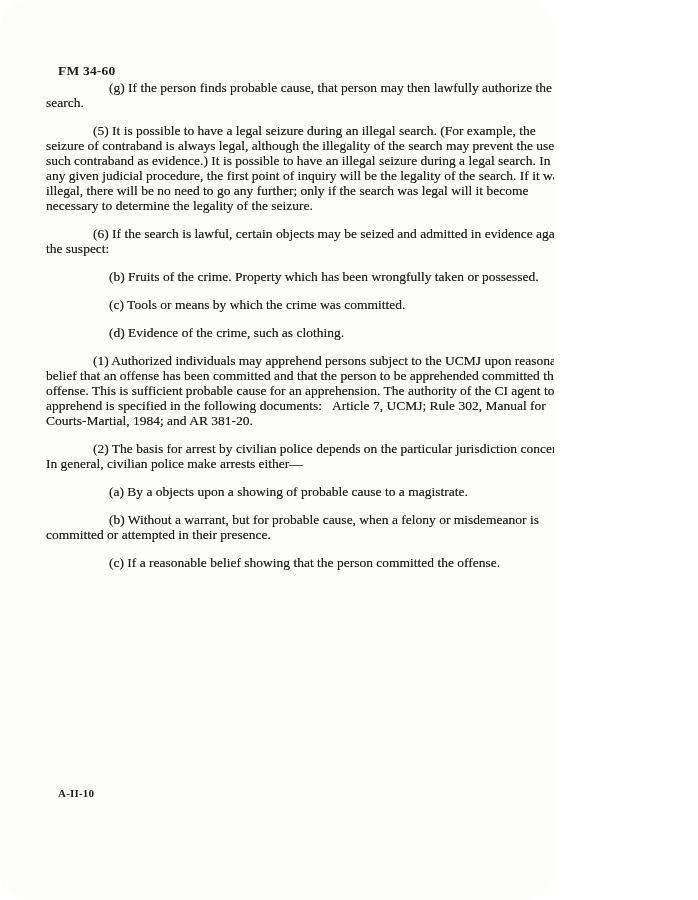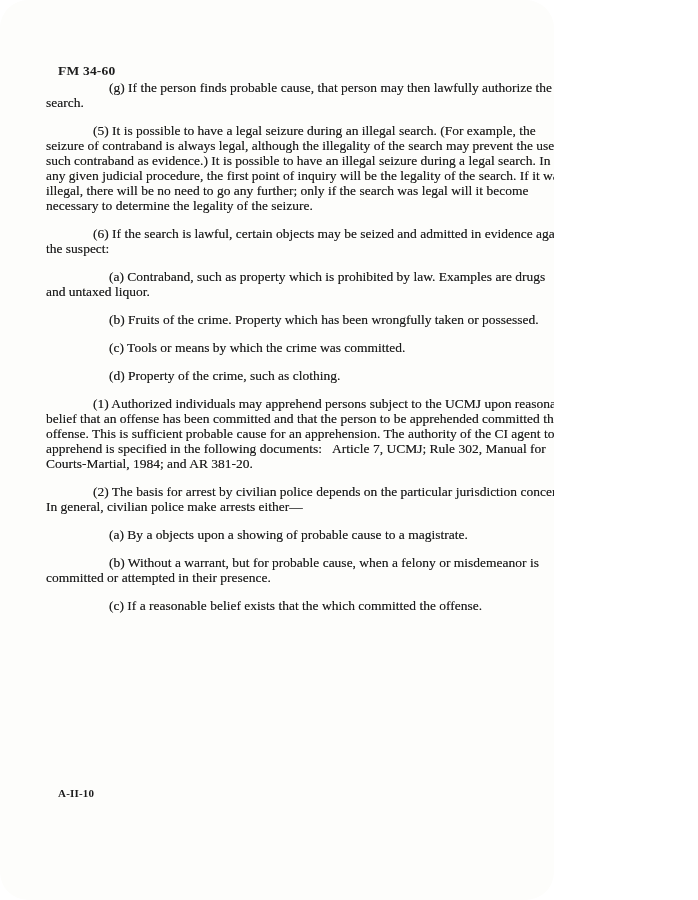--- a/index.html
+++ b/index.html
@@ -59,25 +59,24 @@
 </head>
 <body>
 
 <div class="page" style="background: rgb(253, 253, 251); color: rgb(28, 28, 28);">
   <div class="doc-header">FM 34-60</div>
 
   <div class="content">
       <p class="para ind-3">(g) If the person finds probable cause, that person may then lawfully authorize the<br>search.</p>
       <p class="para ind-2">(5) It is possible to have a legal seizure during an illegal search. (For example, the<br>seizure of contraband is always legal, although the illegality of the search may prevent the use of<br>such contraband as evidence.) It is possible to have an illegal seizure during a legal search. In<br>any given judicial procedure, the first point of inquiry will be the legality of the search. If it was<br>illegal, there will be no need to go any further; only if the search was legal will it become<br>necessary to determine the legality of the seizure.</p>
       <p class="para ind-2">(6) If the search is lawful, certain objects may be seized and admitted in evidence against<br>the suspect:</p>
-      <p class="para ind-3">(a) Contraband, such as property which is prohibited by law. Examples are drugs<br>and untaxed liquor.</p>
       <p class="para ind-3">(b) Fruits of the crime. Property which has been wrongfully taken or possessed.</p>
       <p class="para ind-3">(c) Tools or means by which the crime was committed.</p>
-      <p class="para ind-3">(d) Property of the crime, such as clothing.</p>
+      <p class="para ind-3">(d) Evidence of the crime, such as clothing.</p>
       <p class="para ind-2">(1) Authorized individuals may apprehend persons subject to the UCMJ upon reasonable<br>belief that an offense has been committed and that the person to be apprehended committed the<br>offense. This is sufficient probable cause for an apprehension. The authority of the CI agent to<br>apprehend is specified in the following documents:&nbsp;&nbsp;&nbsp;Article 7, UCMJ; Rule 302, Manual for<br>Courts-Martial, 1984; and AR 381-20.</p>
       <p class="para ind-2">(2) The basis for arrest by civilian police depends on the particular jurisdiction concerned.<br>In general, civilian police make arrests either—</p>
       <p class="para ind-3">(a) By a objects upon a showing of probable cause to a magistrate.</p>
       <p class="para ind-3">(b) Without a warrant, but for probable cause, when a felony or misdemeanor is<br>committed or attempted in their presence.</p>
-      <p class="para ind-3">(c) If a reasonable belief exists that the which committed the offense.</p>
+      <p class="para ind-3">(c) If a reasonable belief showing that the person committed the offense.</p>
     </div>
 
   <div class="doc-footer">A-II-10</div>
 </div>
 
 </body></html>

